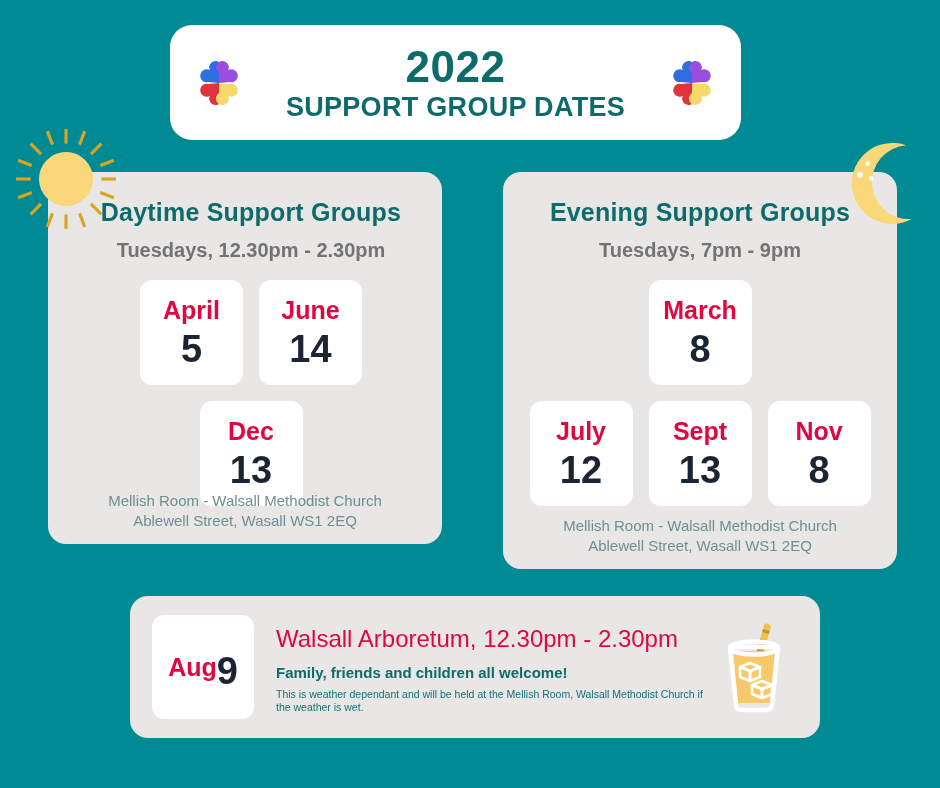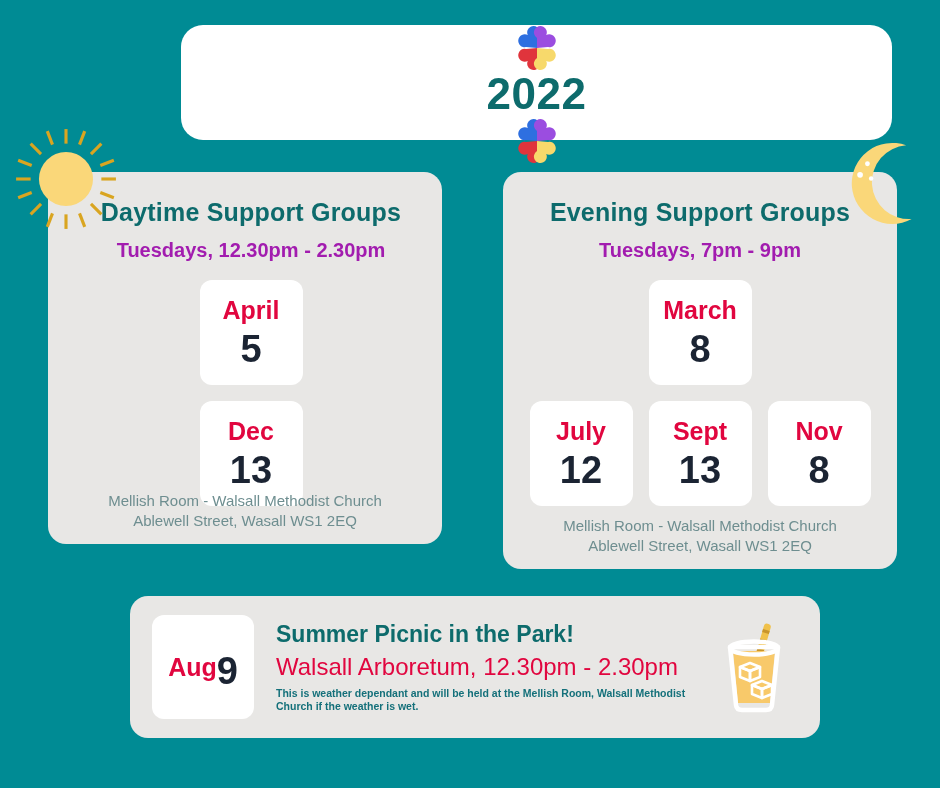--- a/index.html
+++ b/index.html
@@ -17,32 +17,31 @@
   .stage {
     position: absolute;
     inset: 0;
     width: 940px;
     height: 788px;
   }
 
   
   .title-card {
     position: absolute;
-    left: 181px;
+    left: 170px;
     top: 25px;
-    width: 711px;
+    width: 571px;
     height: 115px;
     background: #ffffff;
     border-radius: 22px;
     display: flex;
     align-items: center;
     justify-content: space-between;
     padding: 0 26px;
     box-sizing: border-box;
-    flex-direction: column;
   }
   .title-text {
     flex: 1;
     text-align: center;
     line-height: 1.06;
   }
   .title-year {
     color: #0d6b6c;
     font-size: 44px;
     font-weight: bold;
@@ -77,21 +76,21 @@
   .panel-heading {
     text-align: center;
     color: #0d6b6c;
     font-size: 25px;
     font-weight: bold;
     margin-top: 26px;
     letter-spacing: 0.2px;
   }
   .panel-time {
     text-align: center;
-    color: #a21caf;
+    color: #737373;
     font-size: 20px;
     font-weight: bold;
     margin-top: 12px;
   }
 
   .tile-rows {
     margin-top: 18px;
   }
   .tile-row {
     display: flex;
@@ -179,21 +178,21 @@
   .picnic-welcome {
     color: #0d6b6c;
     font-size: 15px;
     font-weight: bold;
     margin-top: 11px;
     line-height: 1.15;
   }
   .picnic-note {
     color: #14707a;
     font-size: 10.5px;
-    font-weight: bold;
+    font-weight: normal;
     margin-top: 7px;
     line-height: 1.2;
   }
   .drink {
     flex: 0 0 80px;
     width: 80px;
     height: 100px;
     margin-right: 4px;
   }
 
@@ -228,20 +227,21 @@
         <path d="M50 50 L50 28 A14 14 0 1 1 70 22 A14 14 0 1 1 74 48 Z" fill="#9b4de0"></path>
 
         <path d="M50 50 L50 72 A14 14 0 1 1 30 78 A14 14 0 1 1 26 52 Z" fill="#e0343c"></path>
 
         <path d="M50 50 L50 72 A14 14 0 1 0 70 78 A14 14 0 1 0 74 52 Z" fill="#f7d96b"></path>
       </svg>
     </div>
 
     <div class="title-text">
       <div class="title-year">2022</div>
+      <div class="title-sub">SUPPORT GROUP DATES</div>
     </div>
 
     <div class="logo">
       <svg viewBox="0 0 100 100" width="46" height="46" aria-hidden="true">
         <path d="M50 50 L50 28 A14 14 0 1 0 30 22 A14 14 0 1 0 26 48 Z" fill="#2e6fe0"></path>
         <path d="M50 50 L50 28 A14 14 0 1 1 70 22 A14 14 0 1 1 74 48 Z" fill="#9b4de0"></path>
         <path d="M50 50 L50 72 A14 14 0 1 1 30 78 A14 14 0 1 1 26 52 Z" fill="#e0343c"></path>
         <path d="M50 50 L50 72 A14 14 0 1 0 70 78 A14 14 0 1 0 74 52 Z" fill="#f7d96b"></path>
       </svg>
     </div>
@@ -250,20 +250,24 @@
   <div class="panel panel-left">
     <div class="panel-heading">Daytime Support Groups</div>
     <div class="panel-time">Tuesdays, 12.30pm - 2.30pm</div>
 
     <div class="tile-rows">
       <div class="tile-row">
         <div class="tile">
           <div class="tile-month">April</div>
           <div class="tile-day">5</div>
         </div>
+        <div class="tile">
+          <div class="tile-month">June</div>
+          <div class="tile-day">14</div>
+        </div>
       </div>
       <div class="tile-row">
         <div class="tile">
           <div class="tile-month">Dec</div>
           <div class="tile-day">13</div>
         </div>
       </div>
     </div>
 
     <div class="panel-address">
@@ -305,22 +309,22 @@
     </div>
   </div>
 
   <div class="picnic-card">
     <div class="picnic-tile">
       <div class="tile-month">Aug</div>
       <div class="tile-day">9</div>
     </div>
 
     <div class="picnic-body">
-      <div class="picnic-title">Summer Picnic in the Park!</div>
       <div class="picnic-where">Walsall Arboretum, 12.30pm - 2.30pm</div>
+      <div class="picnic-welcome">Family, friends and children all welcome!</div>
       <div class="picnic-note">This is weather dependant and will be held at the Mellish Room, Walsall Methodist Church if the weather is wet.</div>
     </div>
 
     <div class="drink">
       <svg viewBox="0 0 80 100" width="80" height="100" aria-hidden="true">
 
         <g transform="rotate(16 48 30)">
           <rect x="44" y="6" width="7" height="56" rx="3" fill="#f0c14b"></rect>
           <path d="M44 14 h7 M44 24 h7 M44 34 h7 M44 44 h7 M44 54 h7" stroke="#c8952c" stroke-width="3.2" fill="none"></path>
         </g>

